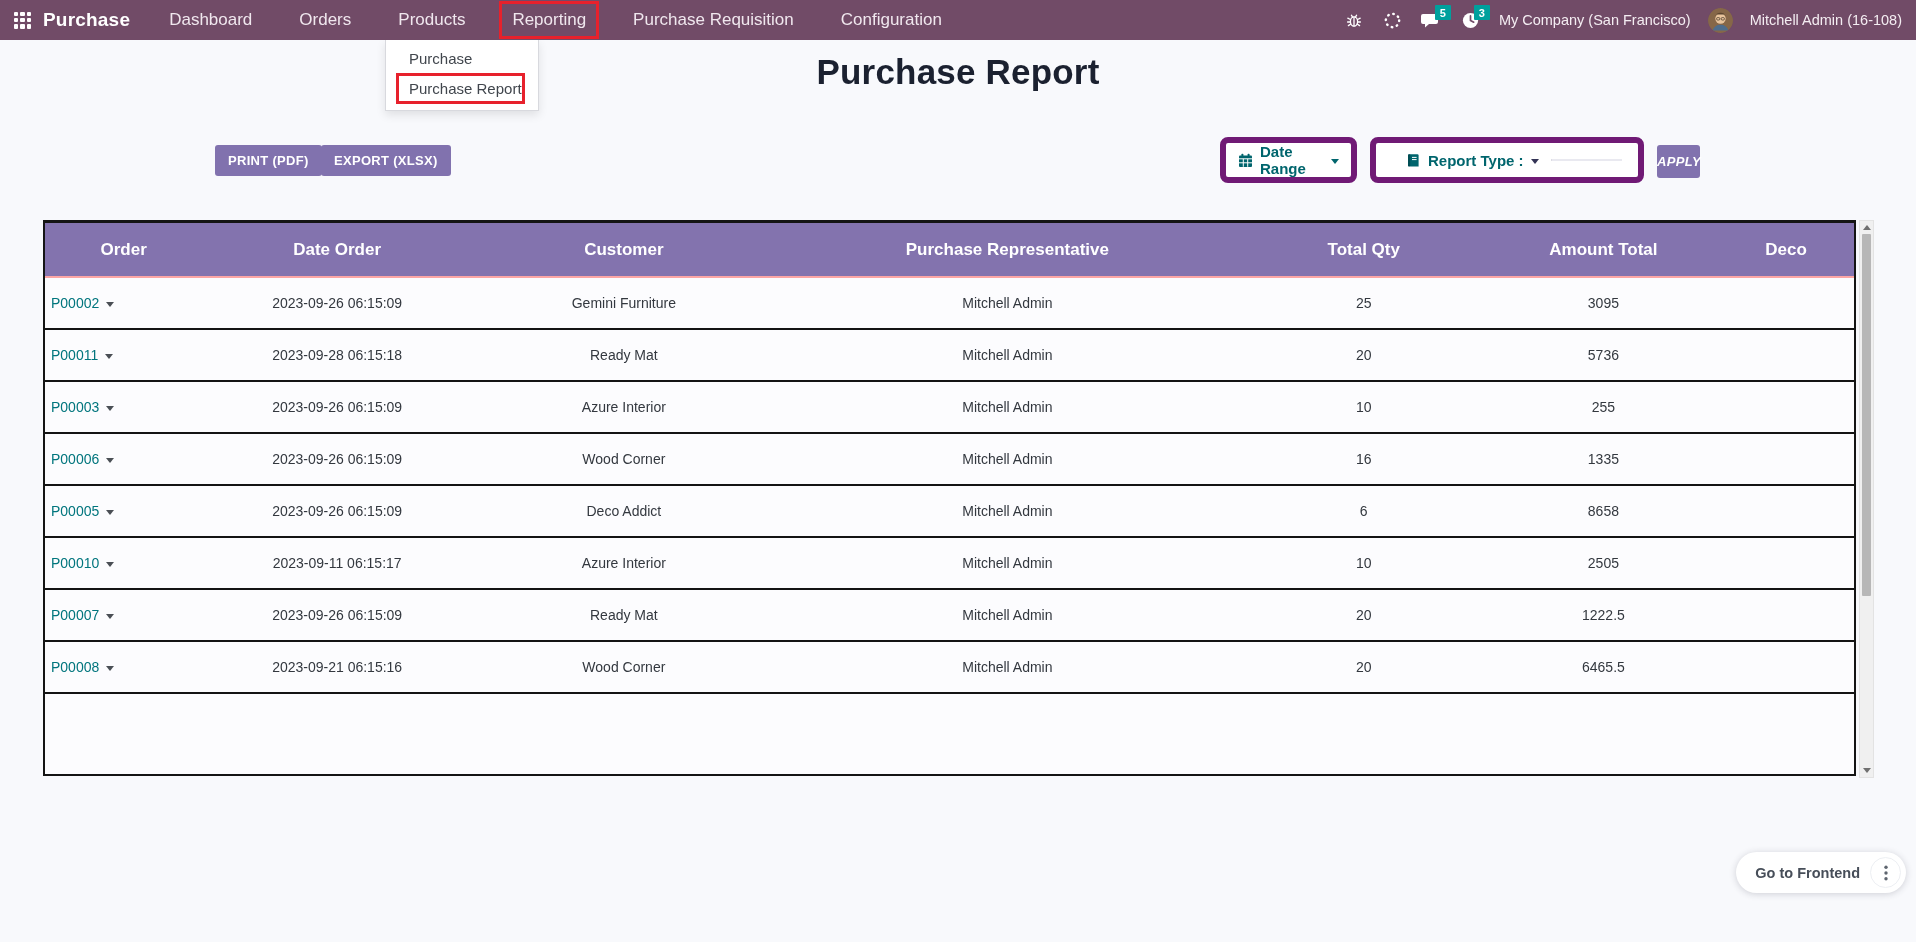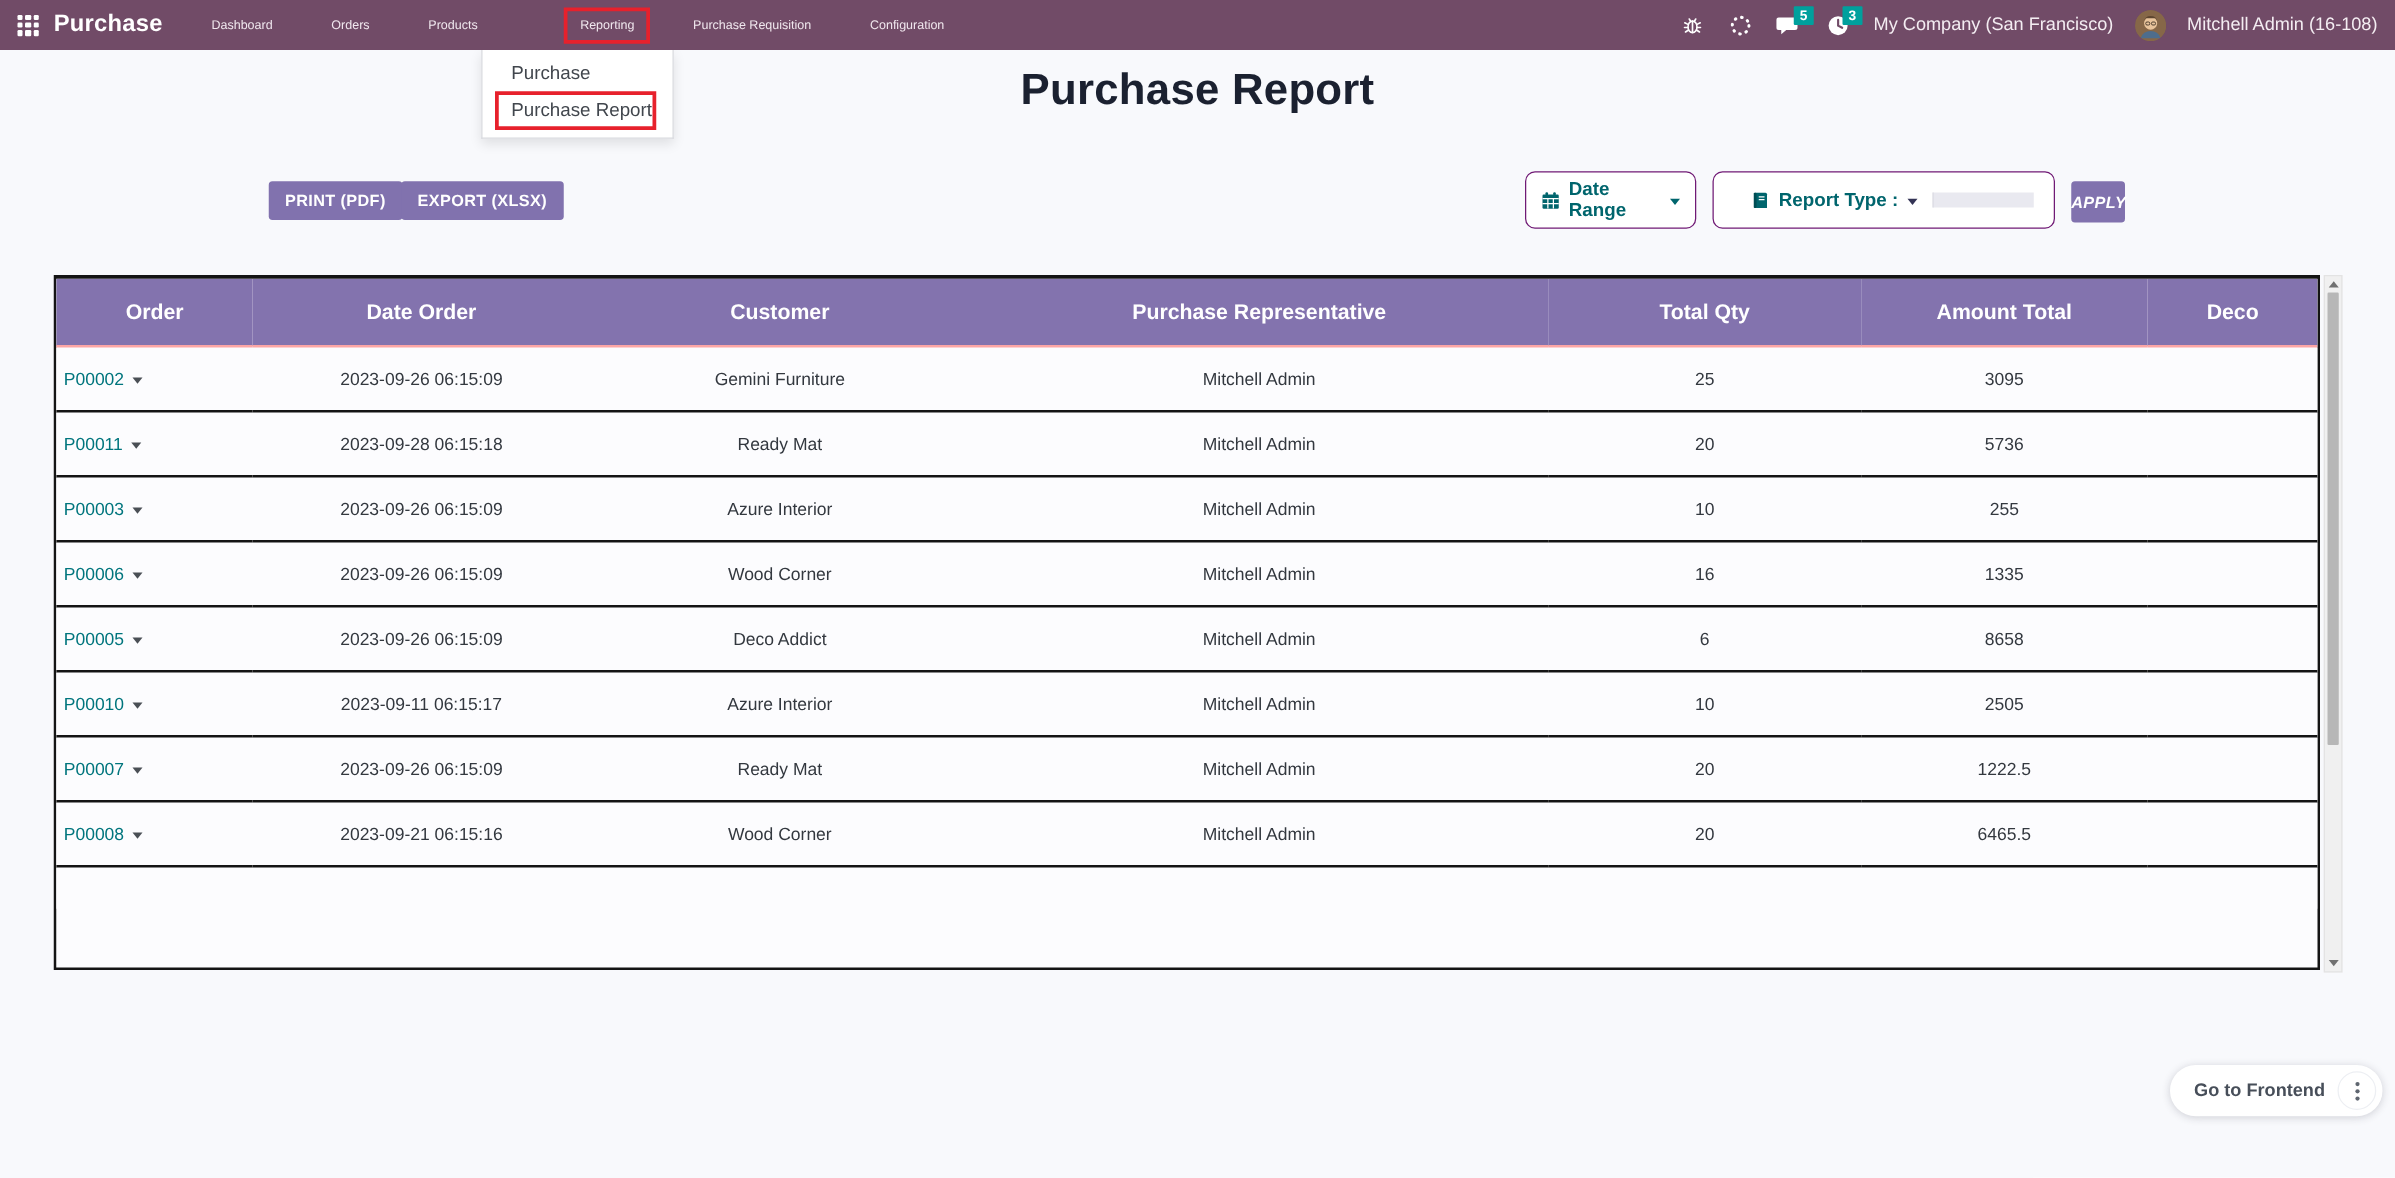--- a/index.html
+++ b/index.html
@@ -14,22 +14,22 @@
   
   .navbar {
     position:absolute; top:0; left:0; width:1916px; height:40px;
     background:#714b67; display:flex; align-items:center; color:#fff;
     padding:0 14px; z-index:50;
   }
   .apps-icon { width:17px; height:17px; display:grid; grid-template-columns:repeat(3,1fr); gap:2px; margin-right:12px; cursor:pointer; }
   .apps-icon span { background:#fff; border-radius:1px; }
   .brand { font-size:19px; font-weight:bold; margin-right:30px; letter-spacing:.2px; }
   .nav-menu { display:flex; align-items:center; gap:29px; height:100%; }
-  .nav-item { font-size:10px; color:#f0e7ee; padding:5px 9px; cursor:pointer; white-space:nowrap; }
-  .nav-item.active { outline:3px solid #e7212c; outline-offset:1px;margin-left:35px; }
+  .nav-item { font-size:17px; color:#f0e7ee; padding:5px 9px; cursor:pointer; white-space:nowrap; }
+  .nav-item.active { outline:3px solid #e7212c; outline-offset:1px; }
   .nav-right { margin-left:auto; display:flex; align-items:center; gap:17px; }
   .nav-ico { position:relative; width:22px; height:22px; display:flex; align-items:center; justify-content:center; cursor:pointer; }
   .nav-badge {
     position:absolute; top:-4px; left:14px; min-width:16px; height:15px;
     background:#00a09d; color:#fff; font-size:11px; font-weight:bold;
     display:flex; align-items:center; justify-content:center; padding:0 2px; border-radius:1px;
   }
   .company-name, .user-name { font-size:14.5px; color:#f4edf2; white-space:nowrap; cursor:pointer; }
   .avatar { width:25px; height:25px; border-radius:50%; overflow:hidden; flex:0 0 auto; cursor:pointer; }
 
@@ -55,21 +55,21 @@
     position:absolute; height:31px; background:#8172ae; color:#fff;
     border:none; border-radius:3px; font-family:inherit;
     font-size:13px; font-weight:bold; letter-spacing:.3px; padding:0 13px; cursor:pointer;
   }
   .btn-print { left:215px; top:145px; }
   .btn-export { left:321px; top:145px; }
   .btn-apply { left:1657px; top:145px; width:43px; height:33px; padding:0;font-style:italic; }
 
   .filter-box {
     position:absolute; top:137px; height:46px; background:#fff;
-    border:1px solid #701a75; border-radius:8px; display:flex; align-items:center;
+    border:6px solid #701a75; border-radius:8px; display:flex; align-items:center;
     color:#00656d; font-size:15px; font-weight:600; cursor:pointer;
   }
   .filter-date { left:1220px; width:137px; padding:0 12px; justify-content:center; gap:7px; }
   .filter-report { left:1370px; width:274px; padding:16px; overflow:hidden; cursor:default; }
   .filter-report .rt-btn { display:flex; align-items:center; gap:7px; padding:0 12px 0 14px; height:100%; background:#fff; cursor:pointer; }
   .filter-report .rt-empty { flex:1; height:100%; background:#e9e9f0; border-left:1px solid #dcdce4; }
   .caret-down { width:0; height:0; border-left:4.5px solid transparent; border-right:4.5px solid transparent; border-top:5px solid #335; margin-top:2px; }
   .filter-date .caret-down { border-top-color:#00656d; }
 
   

